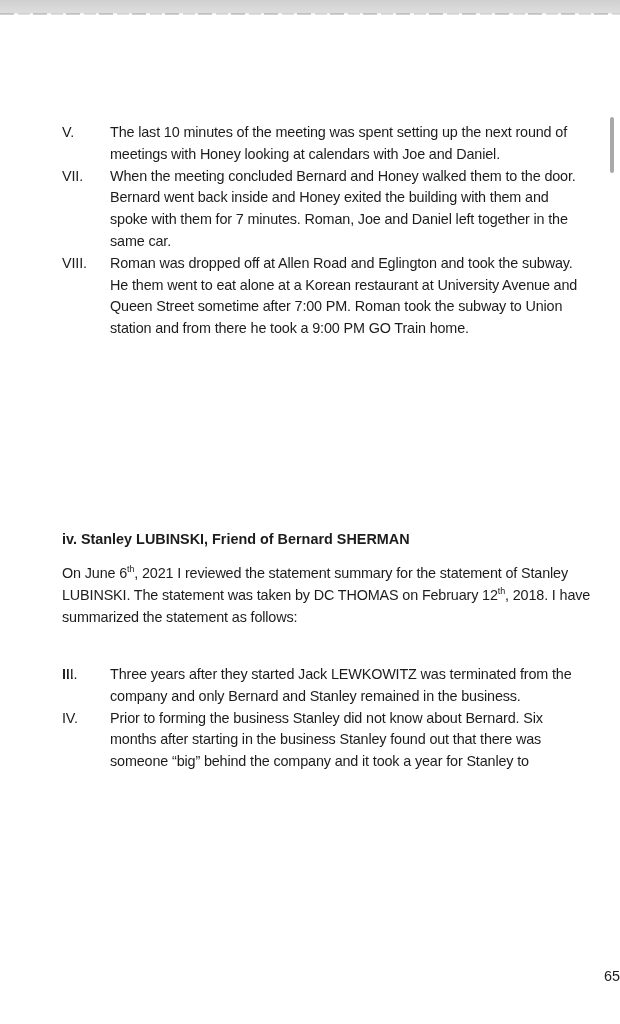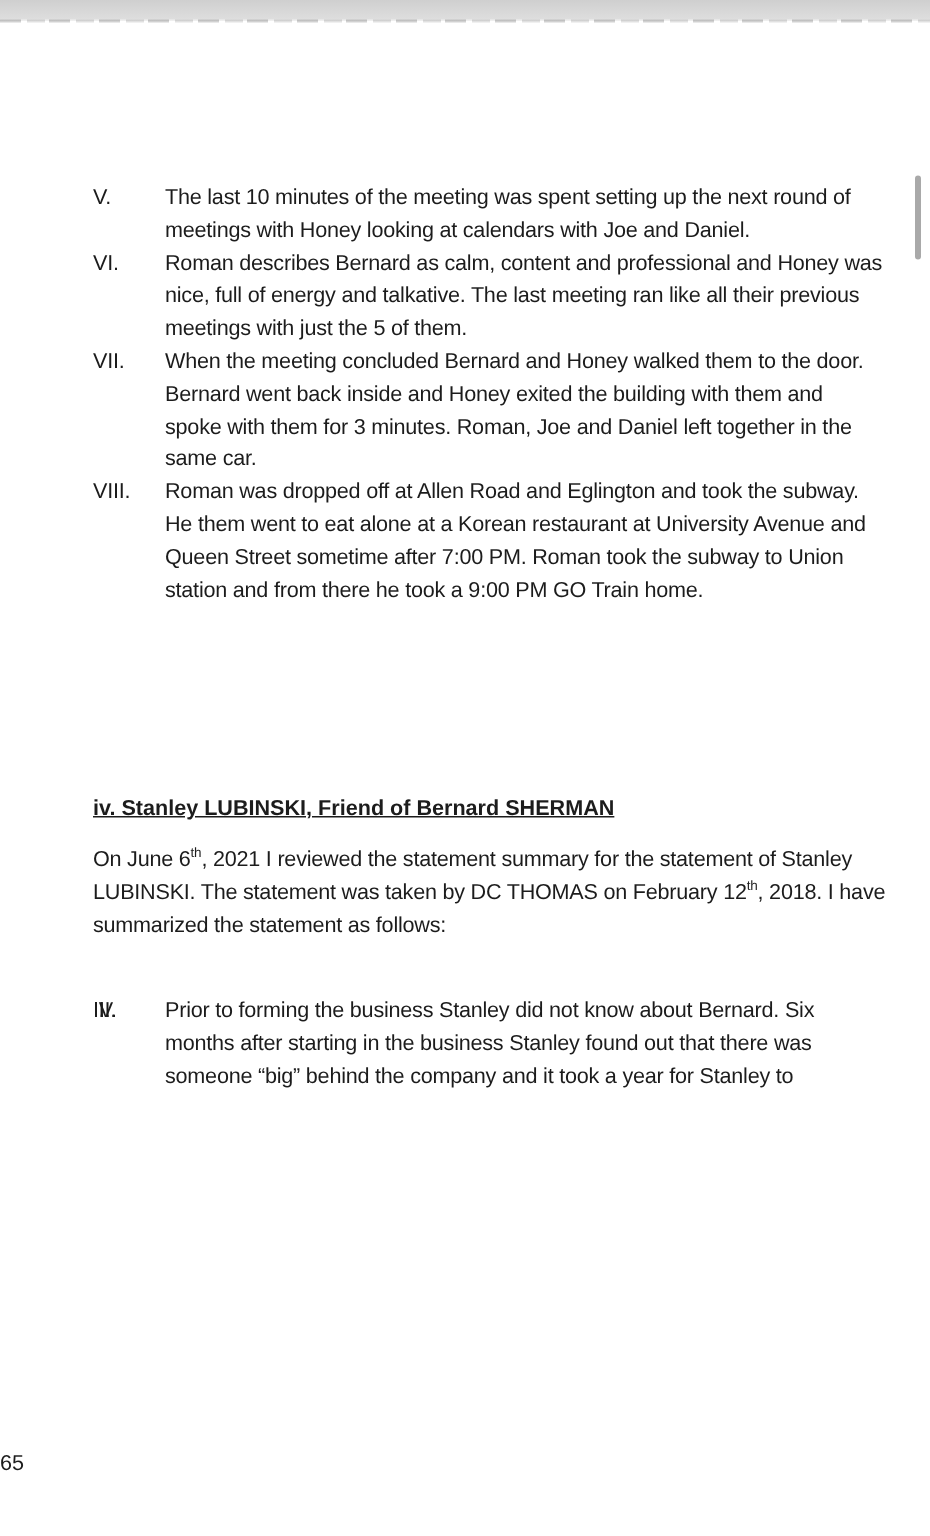--- a/index.html
+++ b/index.html
@@ -66,86 +66,82 @@
     }
     .list-1 { top: 122px; }
     .list-2 { top: 664px; }
     .heading {
       position: absolute;
       left: 62px;
       top: 528px;
       font-size: 14.4px;
       font-weight: bold;
       line-height: 22px;
-      text-decoration: underline;
     }
     .intro {
       position: absolute;
       left: 62px;
       top: 563px;
       width: 530px;
       font-size: 14.4px;
       line-height: 21.8px;
       letter-spacing: -0.15px;
     }
     .intro sup {
       font-size: 9px;
       line-height: 0;
       vertical-align: super;
     }
     .page-number {
       position: absolute;
       left: 0;
       width: 620px;
       top: 968px;
-      text-align: left;
+      text-align: right;
       font-size: 14.4px;
     }
   </style>
 </head>
 <body>
 
 <div class="top-bar"></div>
 <div class="top-bar-residue"></div>
 <div class="scrollbar-thumb"></div>
 
 <div class="page">
 
   <div class="list list-1">
     <div class="item">
       <span class="num">V.</span>
       <span>The last 10 minutes of the meeting was spent setting up the next round of meetings with Honey looking at calendars with Joe and Daniel.</span>
     </div>
     <div class="item">
-      <span class="num">VI.</span>
-      <span>Roman describes Bernard as calm, content and professional and Honey was nice, full of energy and talkative.  The last meeting ran like all their previous meetings with just the 5 of them.</span>
-    </div>
-    <div class="item">
       <span class="num">VII.</span>
-      <span>When the meeting concluded Bernard and Honey walked them to the door.  Bernard went back inside and Honey exited the building with them and spoke with them for 3 minutes.   Roman, Joe and Daniel left together in the same car.</span>
+      <span>When the meeting concluded Bernard and Honey walked them to the door.  Bernard went back inside and Honey exited the building with them and spoke with them for 7 minutes.   Roman, Joe and Daniel left together in the same car.</span>
     </div>
     <div class="item">
       <span class="num">VIII.</span>
       <span>Roman was dropped off at Allen Road and Eglington and took the subway.  He them went to eat alone at a Korean restaurant at University Avenue and Queen Street sometime after 7:00 PM.  Roman took the subway to Union station and from there he took a 9:00 PM GO Train home.</span>
     </div>
   </div>
 
   <div class="heading">iv.  Stanley LUBINSKI, Friend of Bernard SHERMAN</div>
 
   <div class="intro"><span>On June 6</span><sup>th</sup><span>, 2021 I reviewed the statement summary for the statement of Stanley LUBINSKI.  The statement was taken by DC THOMAS on February 12</span><sup>th</sup><span>, 2018.  I have summarized the statement as follows:</span></div>
 
   <div class="list list-2">
     <div class="item">
       <span class="num">I.</span>
     </div>
     <div class="item">
       <span class="num">II.</span>
     </div>
     <div class="item">
       <span class="num">III.</span>
+      <span>Three years after they started Jack LEWKOWITZ was terminated from the company and only Bernard and Stanley remained in the business.</span>
     </div>
     <div class="item">
       <span class="num">IV.</span>
       <span>Prior to forming the business Stanley did not know about Bernard.  Six months after starting in the business Stanley found out that there was someone “big” behind the company and it took a year for Stanley to</span>
     </div>
   </div>
 
   <div class="page-number">65</div>
 
 </div>

